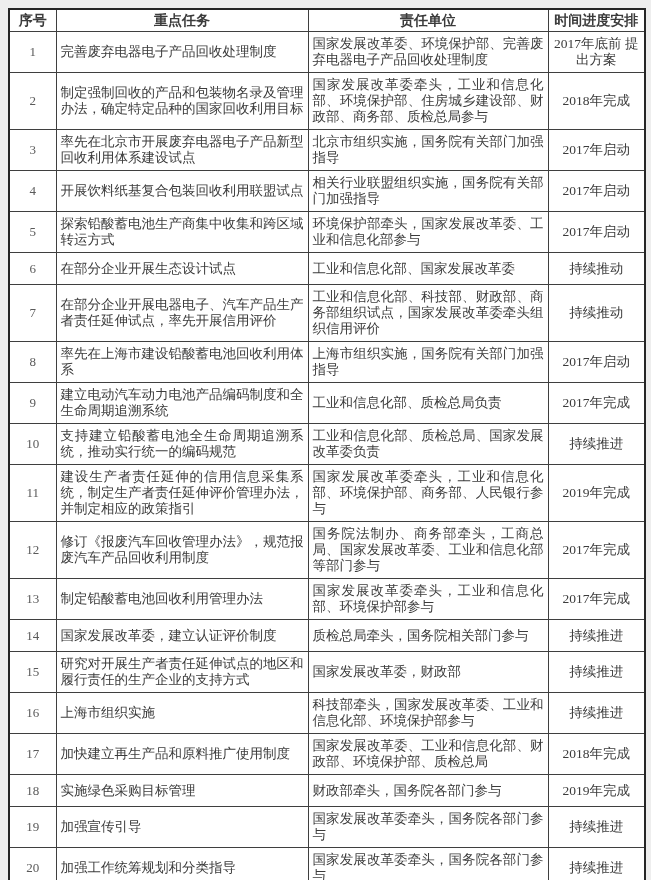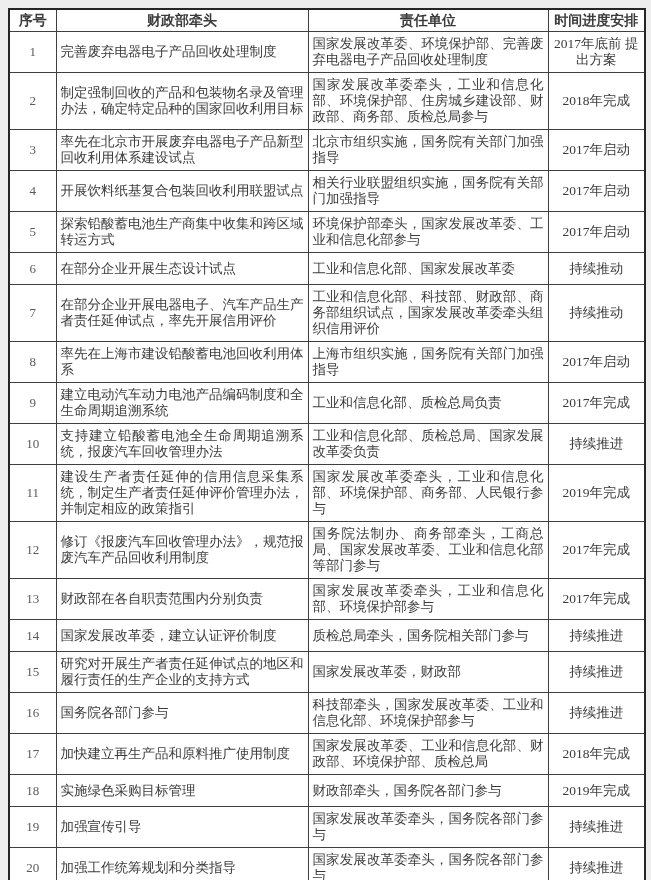--- a/index.html
+++ b/index.html
@@ -73,21 +73,21 @@
   <table class="doc-table">
     <colgroup>
       <col class="c-no">
       <col class="c-task">
       <col class="c-unit">
       <col class="c-schedule">
     </colgroup>
     <thead>
       <tr>
         <th>序号</th>
-        <th>财政部牵头</th>
+        <th>重点任务</th>
         <th>责任单位</th>
         <th>时间进度安排</th>
       </tr>
     </thead>
     <tbody>
         <tr>
           <td class="col-no">1</td>
           <td class="col-task">完善废弃电器电子产品回收处理制度</td>
           <td class="col-unit">国家发展改革委、环境保护部、完善废弃电器电子产品回收处理制度</td>
           <td class="col-schedule">2017年底前 提出方案</td>
@@ -135,57 +135,57 @@
           <td class="col-schedule">2017年启动</td>
         </tr>
         <tr>
           <td class="col-no">9</td>
           <td class="col-task">建立电动汽车动力电池产品编码制度和全生命周期追溯系统</td>
           <td class="col-unit">工业和信息化部、质检总局负责</td>
           <td class="col-schedule">2017年完成</td>
         </tr>
         <tr>
           <td class="col-no">10</td>
-          <td class="col-task">支持建立铅酸蓄电池全生命周期追溯系统，报废汽车回收管理办法</td>
+          <td class="col-task">支持建立铅酸蓄电池全生命周期追溯系统，推动实行统一的编码规范</td>
           <td class="col-unit">工业和信息化部、质检总局、国家发展改革委负责</td>
           <td class="col-schedule">持续推进</td>
         </tr>
         <tr>
           <td class="col-no">11</td>
           <td class="col-task">建设生产者责任延伸的信用信息采集系统，制定生产者责任延伸评价管理办法，并制定相应的政策指引</td>
           <td class="col-unit">国家发展改革委牵头，工业和信息化部、环境保护部、商务部、人民银行参与</td>
           <td class="col-schedule">2019年完成</td>
         </tr>
         <tr>
           <td class="col-no">12</td>
           <td class="col-task">修订《报废汽车回收管理办法》，规范报废汽车产品回收利用制度</td>
           <td class="col-unit">国务院法制办、商务部牵头，工商总局、国家发展改革委、工业和信息化部等部门参与</td>
           <td class="col-schedule">2017年完成</td>
         </tr>
         <tr>
           <td class="col-no">13</td>
-          <td class="col-task">财政部在各自职责范围内分别负责</td>
+          <td class="col-task">制定铅酸蓄电池回收利用管理办法</td>
           <td class="col-unit">国家发展改革委牵头，工业和信息化部、环境保护部参与</td>
           <td class="col-schedule">2017年完成</td>
         </tr>
         <tr>
           <td class="col-no">14</td>
           <td class="col-task">国家发展改革委，建立认证评价制度</td>
           <td class="col-unit">质检总局牵头，国务院相关部门参与</td>
           <td class="col-schedule">持续推进</td>
         </tr>
         <tr>
           <td class="col-no">15</td>
           <td class="col-task">研究对开展生产者责任延伸试点的地区和履行责任的生产企业的支持方式</td>
           <td class="col-unit">国家发展改革委，财政部</td>
           <td class="col-schedule">持续推进</td>
         </tr>
         <tr>
           <td class="col-no">16</td>
-          <td class="col-task">国务院各部门参与</td>
+          <td class="col-task">上海市组织实施</td>
           <td class="col-unit">科技部牵头，国家发展改革委、工业和信息化部、环境保护部参与</td>
           <td class="col-schedule">持续推进</td>
         </tr>
         <tr>
           <td class="col-no">17</td>
           <td class="col-task">加快建立再生产品和原料推广使用制度</td>
           <td class="col-unit">国家发展改革委、工业和信息化部、财政部、环境保护部、质检总局</td>
           <td class="col-schedule">2018年完成</td>
         </tr>
         <tr>

